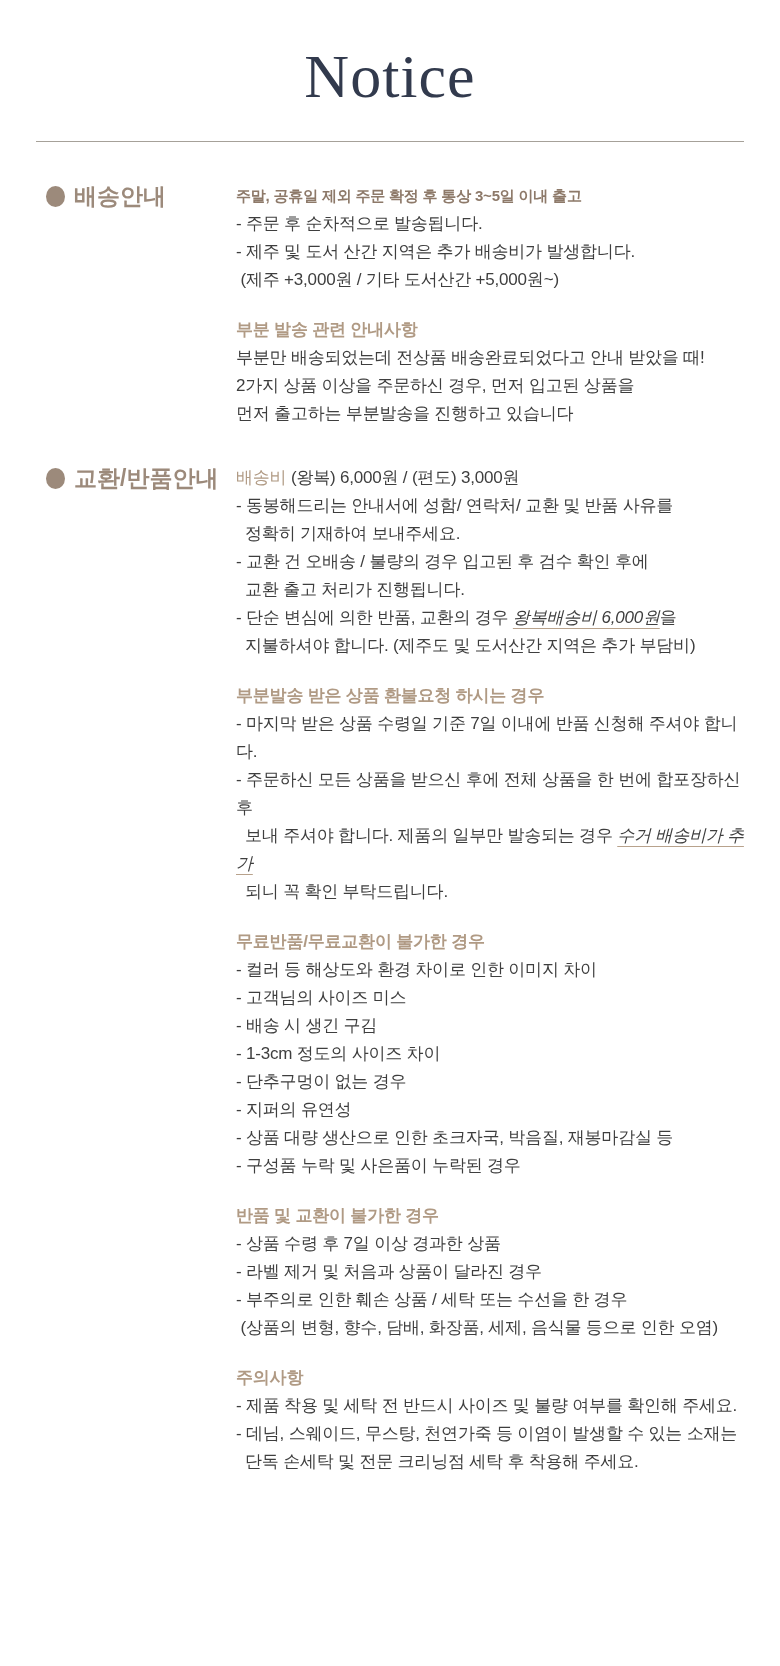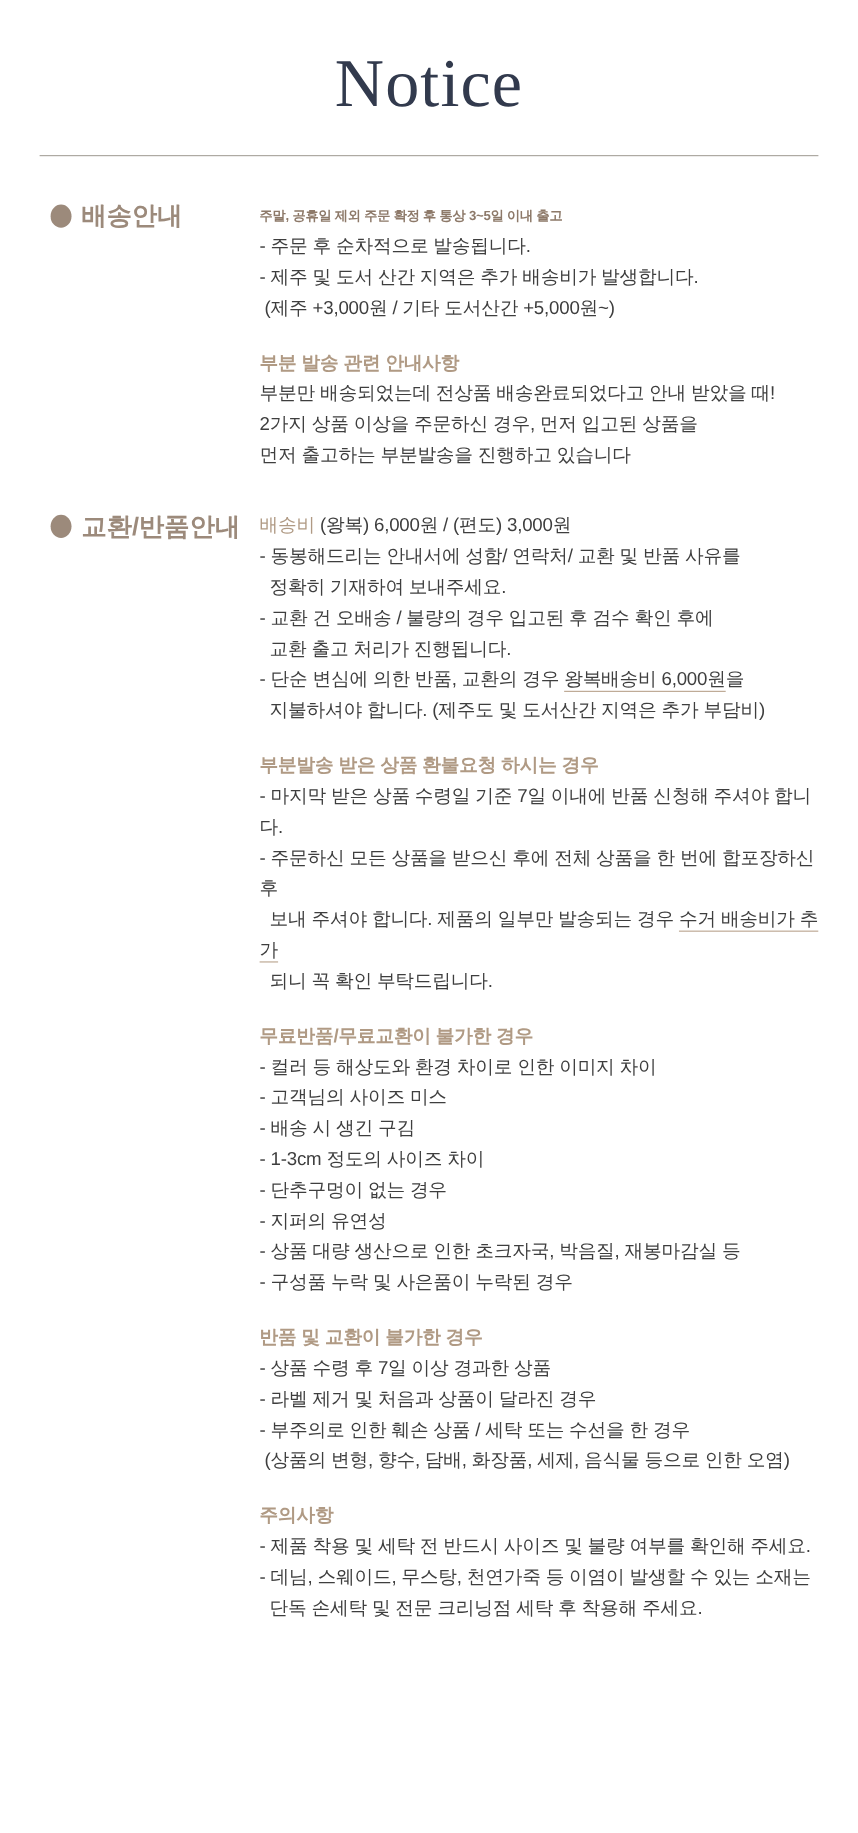--- a/index.html
+++ b/index.html
@@ -33,29 +33,30 @@
     font-size:23px;font-weight:700;color:var(--c-label);line-height:28px;
   }
   .bullet{
     display:inline-block;width:19px;height:21px;border-radius:50%;
     background:var(--c-label);flex-shrink:0;
   }
   .content-cell{
     flex:1;font-size:17px;line-height:28px;color:var(--c-body);
     white-space:pre-wrap;letter-spacing:-0.2px;
   }
-  .t-lead{font-weight:700;color:var(--c-lead);font-size:12px;}
+  .t-lead{font-weight:700;color:var(--c-lead);font-size:15px;}
   .t-subhead{font-weight:700;color:var(--c-subhead);}
   .t-gap{height:22px;}
   .t-line{}
   .seg-u{
     text-decoration:underline;
     text-decoration-color:var(--c-underline);
     text-decoration-thickness:1px;
     text-underline-offset:5px;
+    font-style:italic;
   }
   .seg-bb{font-weight:400;color:var(--c-subhead);}
 </style>
 </head>
 <body>
 
 <div class="page">
   <div class="title">Notice</div>
   <hr class="rule">
   <div class="sections" id="sections">

